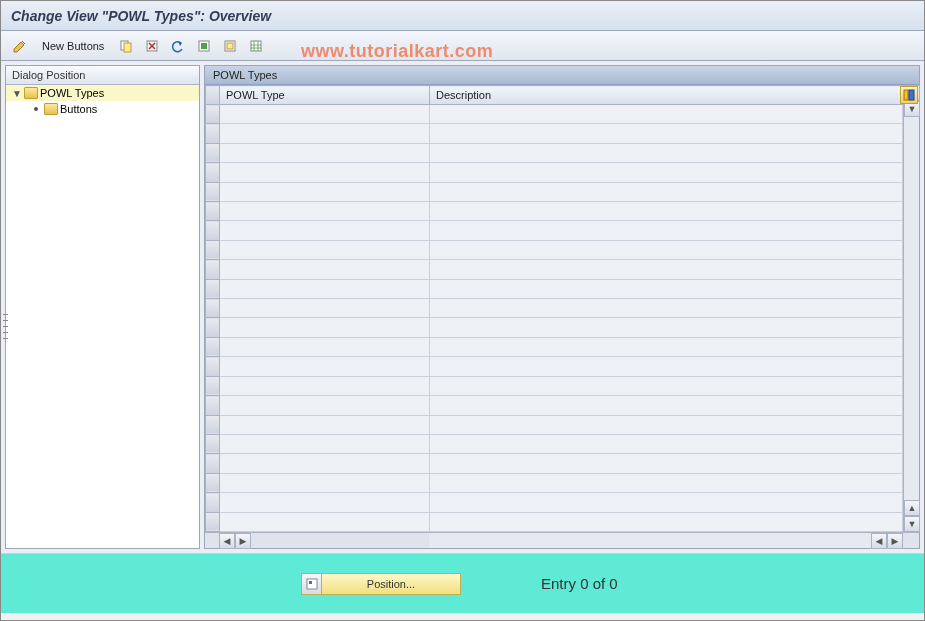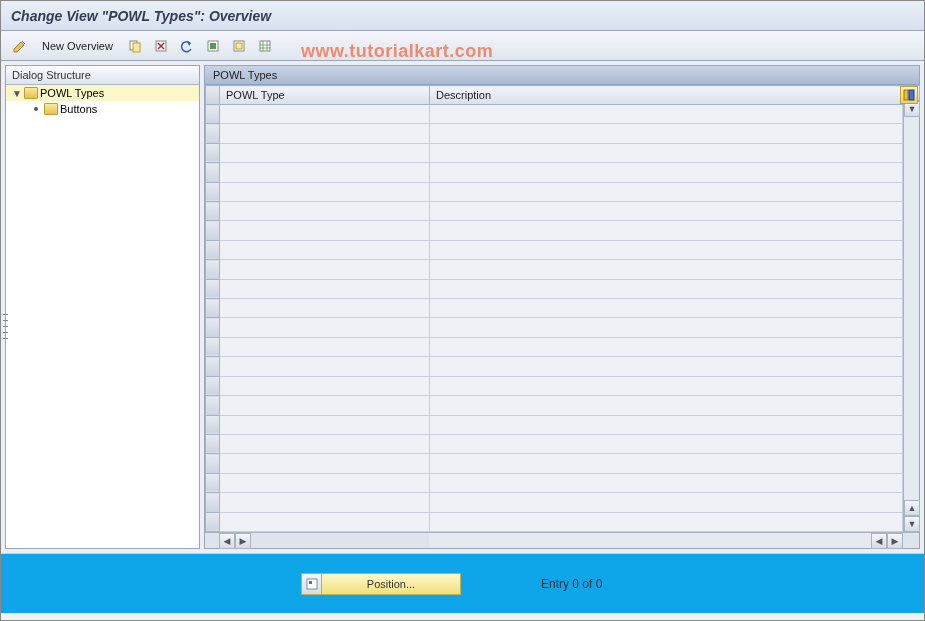--- a/index.html
+++ b/index.html
@@ -202,21 +202,21 @@
       background: #dfe4ec;
       border-top: 1px solid #aab3c4;
       display: flex;
       align-items: center;
     }
     .hscroll .track { flex: 1; background: #e5e9f0; height: 100%; }
 
     
     .footer {
       height: 60px;
-      background: #0ea5e9;
+      background: #5eead4;
       display: flex;
       align-items: center;
       padding-left: 300px;
       gap: 80px;
       border-top: 1px solid #c9d0dc;
     }
     .position-btn {
       width: 160px;
       height: 22px;
       background: linear-gradient(to bottom, #fff8c8, #f0e080);
@@ -227,21 +227,21 @@
       font-size: 11px;
       color: #333;
     }
     .position-btn .icon-box {
       width: 20px; height: 100%;
       background: linear-gradient(to bottom, #f4f6fa, #d6dce6);
       border-right: 1px solid #c0b050;
       display: flex; align-items:center; justify-content:center;
     }
     .position-btn .lbl { flex: 1; text-align: center; }
-    .entry-text { color: #333; font-size: 12px; }
+    .entry-text { color: #333; font-size: 15px; }
 
     .resize-handle {
       position: absolute;
       left: 2px;
       top: 310px;
       width: 5px;
       height: 30px;
       display: flex;
       flex-direction: column;
       justify-content: space-around;
@@ -258,21 +258,21 @@
 <div class="watermark">www.tutorialkart.com</div>
 
 <div class="toolbar">
   <div class="tb-btn">
     <svg viewBox="0 0 16 16">
         <path d="M2 11 L9 4 L12 7 L5 14 L2 14 Z" fill="#e9c060" stroke="#8a6a10" stroke-width="0.8"></path>
         <path d="M10 3 L13 6" stroke="#666" stroke-width="1"></path>
       </svg>
   </div>
   <div class="tb-btn tb-text-btn">
-    <span>New Overview</span>
+    <span>New Buttons</span>
   </div>
   <div class="tb-btn">
     <svg viewBox="0 0 16 16">
         <rect x="3" y="3" width="7" height="9" fill="#fff" stroke="#888"></rect>
         <rect x="6" y="5" width="7" height="9" fill="#ffe89c" stroke="#bca030"></rect>
       </svg>
   </div>
   <div class="tb-btn">
     <svg viewBox="0 0 16 16">
         <rect x="3" y="3" width="10" height="10" fill="#f5f5f0" stroke="#888"></rect>
@@ -301,21 +301,21 @@
     <svg viewBox="0 0 16 16">
         <rect x="3" y="3" width="10" height="10" fill="#fff" stroke="#888"></rect>
         <path d="M6 3 L6 13 M10 3 L10 13 M3 7 L13 7 M3 10 L13 10" stroke="#50a050" stroke-width="0.8"></path>
       </svg>
   </div>
 </div>
 
 <div class="main">
 
   <div class="tree-panel">
-    <div class="tree-header">Dialog Structure</div>
+    <div class="tree-header">Dialog Position</div>
     <div class="tree-body">
       <div class="tree-node selected">
         <span class="expand">▼</span>
         <span class="folder-icon"></span>
         <span>POWL Types</span>
       </div>
       <div class="tree-node child">
         <span class="dot"></span>
         <span class="folder-icon"></span>
         <span>Buttons</span>

